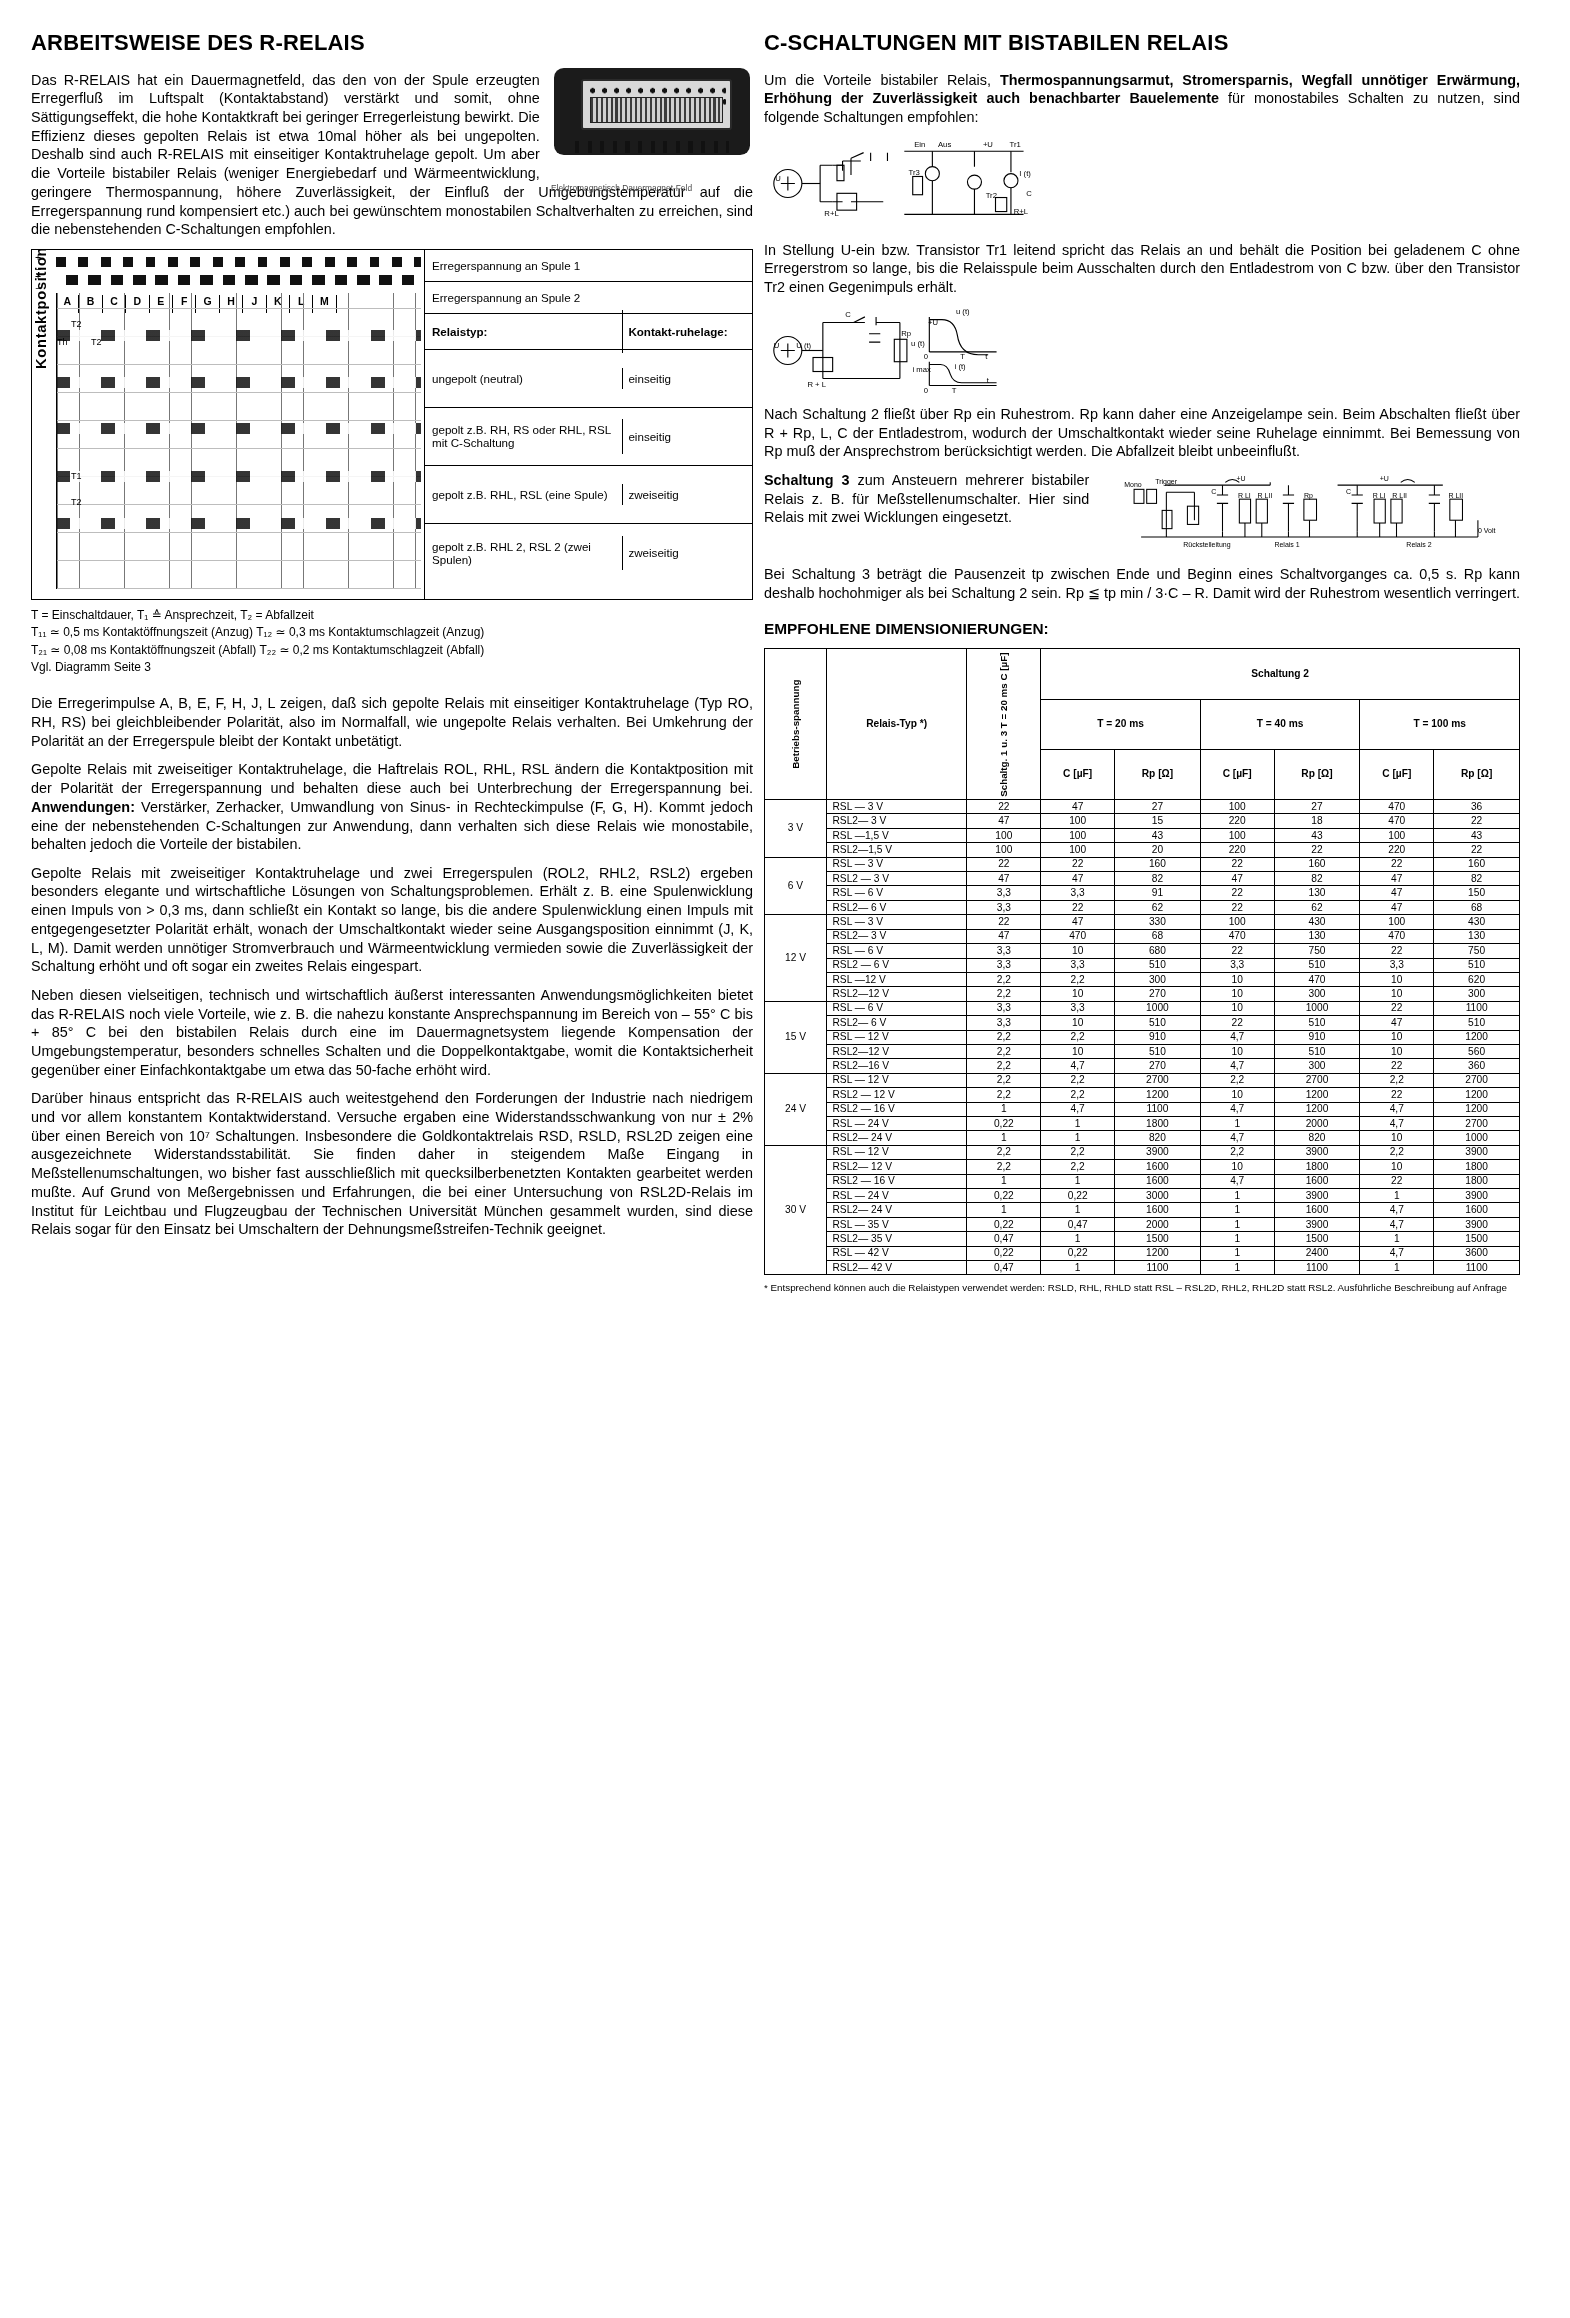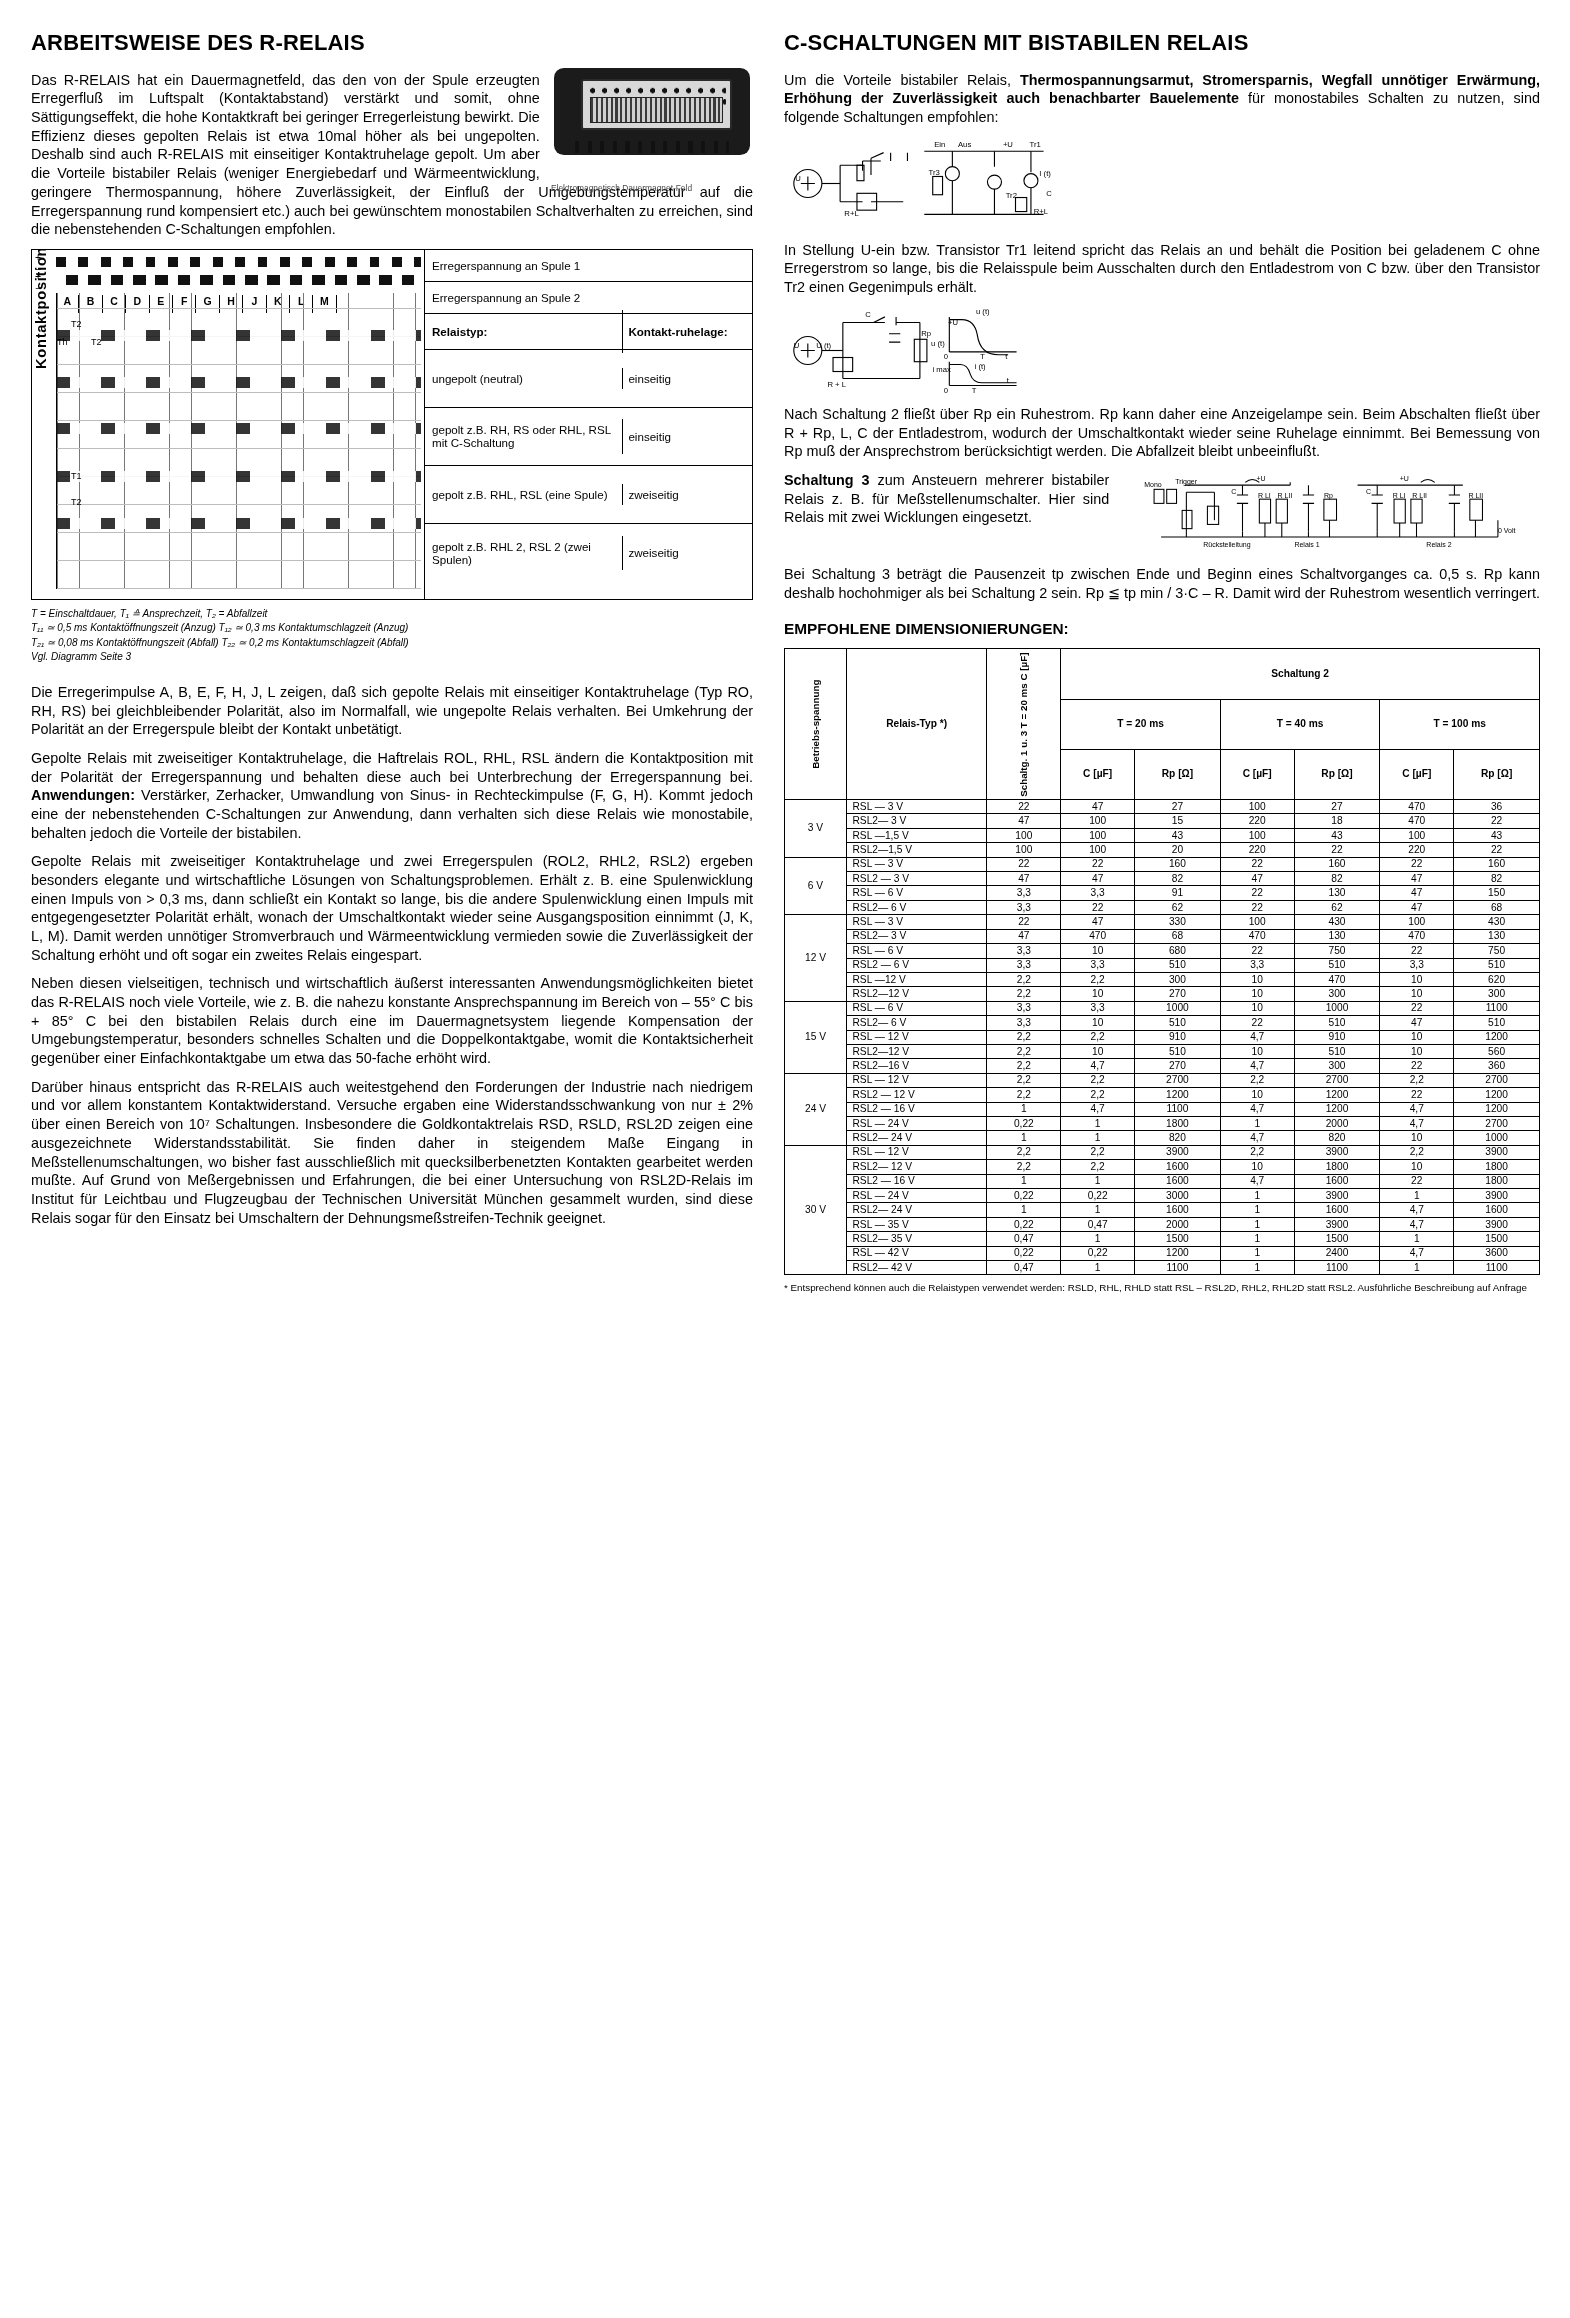--- a/index.html
+++ b/index.html
@@ -16,21 +16,21 @@
     width: 1571px;
     height: 2319px;
     box-sizing: border-box;
     padding: 28px 31px 14px 18px;
   }
   .col {
     position: absolute;
     top: 31px;
   }
   .col-left { left: 31px; width: 722px; }
-  .col-right { left: 784px; width: 756px; }
+  .col-right { left: 764px; width: 756px; }
 
   h1.sect {
     font-size: 22px;
     font-weight: bold;
     letter-spacing: 0.2px;
     margin: 0 0 15.4px 0;
     line-height: 1.1;
   }
   p {
     font-size: 14.4px;
@@ -144,21 +144,21 @@
   }
   .dr-row:last-child { border-bottom:none; }
   .dr-row.h { height:32px; }
   .dr-row.hdr { height:36px; font-weight:bold; padding:0; }
   .dr-row.hdr .c1 { flex:1; padding:4.2px 7px; border-right:1.4px solid #000; height:100%; display:flex; align-items:center; }
   .dr-row.hdr .c2 { width:118px; padding:4.2px 5.6px; height:100%; display:flex; align-items:center; }
   .dr-row.body { height:58px; padding:0; }
   .dr-row.body .c1 { flex:1; padding:4.2px 7px; border-right:1.4px solid #000; display:flex; align-items:center; }
   .dr-row.body .c2 { width:118px; padding:4.2px 5.6px; display:flex; align-items:center; }
 
-  .legend { font-size:10px; line-height:1.45; margin: 2px 0 18px 0; font-style: italic; }
+  .legend { font-size:12px; line-height:1.45; margin: 2px 0 18px 0; }
   .legend div { white-space:nowrap; }
 
   
   .schem-block { display:flex; align-items:flex-start; gap:9.8px; margin-bottom:11.2px; }
   .schem-text { flex:1; font-size:14.4px; line-height:1.30; text-align:justify; }
   .schem-art { border:0; position:relative; }
   .s1 { width: 275px; height: 93px; }
   .s2 { width: 269px; height: 87px; }
   .s3 { width: 421px; height: 83px; }
 

